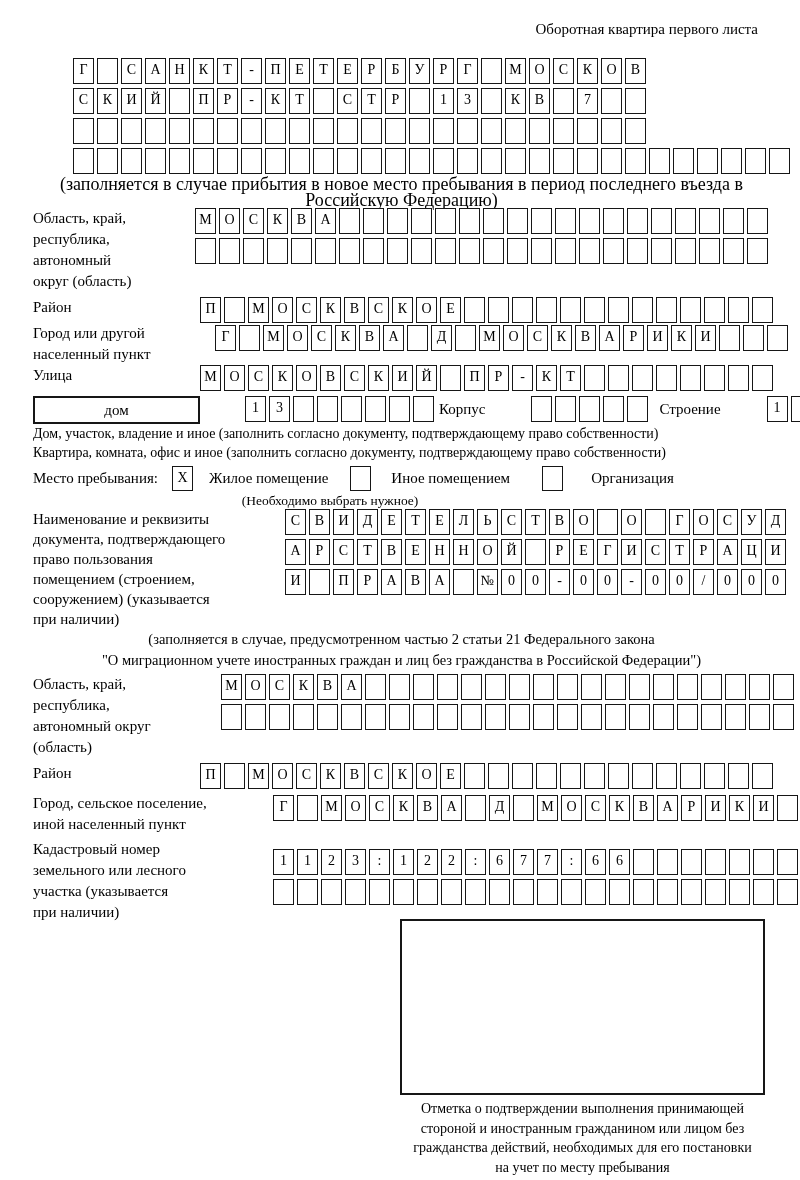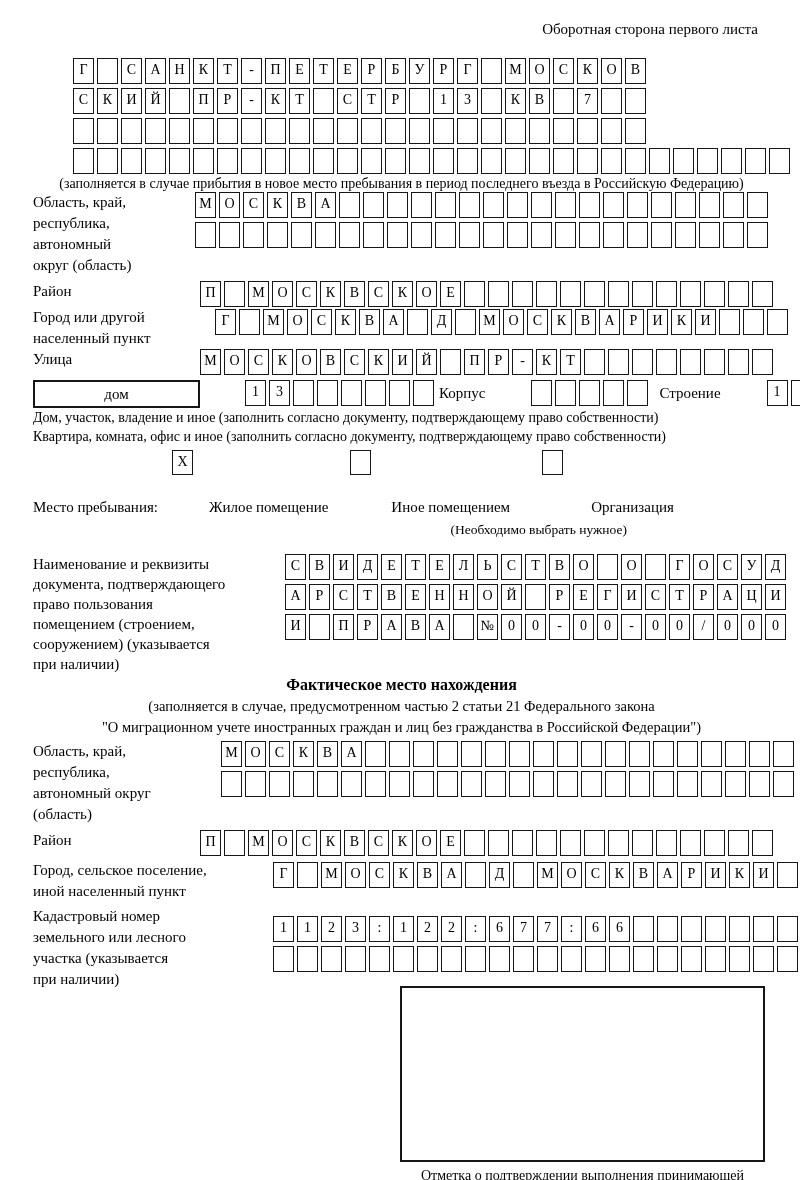--- a/index.html
+++ b/index.html
@@ -11,46 +11,46 @@
   .header-note{text-align:right;font-size:15px;line-height:18px;padding-right:12px;margin-bottom:20px;}
   .field{display:flex;align-items:flex-start;margin-bottom:5px;}
   .flabel{font-size:15px;line-height:21px;white-space:pre-line;flex-shrink:0;}
   .cells-col{flex-shrink:0;}
   .cell-row{height:26px;margin-bottom:4px;white-space:nowrap;padding-left:40px;}
   .cell{
     display:inline-block;width:21px;height:26px;box-sizing:border-box;
     border:1.8px solid #161616;margin-right:3px;text-align:center;
     font-size:14px;line-height:22px;vertical-align:top;background:#fff;
   }
-  .caption{font-size:14px;line-height:16px;}
+  .caption{font-size:18px;line-height:16px;}
   .caption-center{text-align:center;}
   .sec-title{font-weight:bold;font-size:16px;line-height:18px;text-align:center;margin:3px 0 6px 0;}
   .wide-box{
     border:2px solid #161616;height:28px;box-sizing:border-box;display:inline-block;
     text-align:center;font-size:15px;line-height:24px;vertical-align:top;background:#fff;
   }
   .inline-row{white-space:nowrap;margin-bottom:2px;}
-  .inline-label{font-size:15px;display:inline-block;vertical-align:top;line-height:26px;margin-top:45px;}
+  .inline-label{font-size:15px;display:inline-block;vertical-align:top;line-height:26px;}
   .cb{
     display:inline-block;width:21px;height:25px;box-sizing:border-box;border:1.8px solid #161616;
     text-align:center;font-size:14px;line-height:21px;vertical-align:top;margin-top:1px;background:#fff;
   }
-  .choose-note{width:594px;text-align:right;font-size:13.5px;line-height:16px;margin-bottom:16px;}
+  .choose-note{width:594px;text-align:center;font-size:13.5px;line-height:16px;margin-bottom:0;}
   .fact-caption{text-align:center;font-size:14.5px;line-height:21px;}
   .stamp-box{width:365px;height:176px;border:2px solid #161616;box-sizing:border-box;margin-left:367px;margin-top:-4px;background:#fff;}
   .stamp-caption{margin-left:357px;width:385px;text-align:center;font-size:14px;line-height:19.5px;margin-top:4px;white-space:pre-line;}
   .mb0{margin-bottom:0;}
   .gap{display:inline-block;}
 </style>
 </head>
 <body>
 
 <div class="page">
 
-  <div class="header-note">Оборотная сторона первого листа</div>
+  <div class="header-note">Оборотная квартира первого листа</div>
 
   <div class="field mb0">
     <div class="cells-col">
       <div class="cell-row"><span class="cell">Г</span><span class="cell"></span><span class="cell">С</span><span class="cell">А</span><span class="cell">Н</span><span class="cell">К</span><span class="cell">Т</span><span class="cell">-</span><span class="cell">П</span><span class="cell">Е</span><span class="cell">Т</span><span class="cell">Е</span><span class="cell">Р</span><span class="cell">Б</span><span class="cell">У</span><span class="cell">Р</span><span class="cell">Г</span><span class="cell"></span><span class="cell">М</span><span class="cell">О</span><span class="cell">С</span><span class="cell">К</span><span class="cell">О</span><span class="cell">В</span></div>
       <div class="cell-row"><span class="cell">С</span><span class="cell">К</span><span class="cell">И</span><span class="cell">Й</span><span class="cell"></span><span class="cell">П</span><span class="cell">Р</span><span class="cell">-</span><span class="cell">К</span><span class="cell">Т</span><span class="cell"></span><span class="cell">С</span><span class="cell">Т</span><span class="cell">Р</span><span class="cell"></span><span class="cell">1</span><span class="cell">3</span><span class="cell"></span><span class="cell">К</span><span class="cell">В</span><span class="cell"></span><span class="cell">7</span><span class="cell"></span><span class="cell"></span></div>
       <div class="cell-row"><span class="cell"></span><span class="cell"></span><span class="cell"></span><span class="cell"></span><span class="cell"></span><span class="cell"></span><span class="cell"></span><span class="cell"></span><span class="cell"></span><span class="cell"></span><span class="cell"></span><span class="cell"></span><span class="cell"></span><span class="cell"></span><span class="cell"></span><span class="cell"></span><span class="cell"></span><span class="cell"></span><span class="cell"></span><span class="cell"></span><span class="cell"></span><span class="cell"></span><span class="cell"></span><span class="cell"></span></div>
     </div>
   </div>
   <div class="cell-row"><span class="cell"></span><span class="cell"></span><span class="cell"></span><span class="cell"></span><span class="cell"></span><span class="cell"></span><span class="cell"></span><span class="cell"></span><span class="cell"></span><span class="cell"></span><span class="cell"></span><span class="cell"></span><span class="cell"></span><span class="cell"></span><span class="cell"></span><span class="cell"></span><span class="cell"></span><span class="cell"></span><span class="cell"></span><span class="cell"></span><span class="cell"></span><span class="cell"></span><span class="cell"></span><span class="cell"></span><span class="cell"></span><span class="cell"></span><span class="cell"></span><span class="cell"></span><span class="cell"></span><span class="cell"></span></div>
   <div class="caption caption-center" style="margin-top:-2px;">(заполняется в случае прибытия в новое место пребывания в период последнего въезда в Российскую Федерацию)</div>
@@ -114,21 +114,20 @@
 помещением (строением,
 сооружением) (указывается
 при наличии)</div>
     <div class="cells-col">
       <div class="cell-row"><span class="cell">С</span><span class="cell">В</span><span class="cell">И</span><span class="cell">Д</span><span class="cell">Е</span><span class="cell">Т</span><span class="cell">Е</span><span class="cell">Л</span><span class="cell">Ь</span><span class="cell">С</span><span class="cell">Т</span><span class="cell">В</span><span class="cell">О</span><span class="cell"></span><span class="cell">О</span><span class="cell"></span><span class="cell">Г</span><span class="cell">О</span><span class="cell">С</span><span class="cell">У</span><span class="cell">Д</span></div>
       <div class="cell-row"><span class="cell">А</span><span class="cell">Р</span><span class="cell">С</span><span class="cell">Т</span><span class="cell">В</span><span class="cell">Е</span><span class="cell">Н</span><span class="cell">Н</span><span class="cell">О</span><span class="cell">Й</span><span class="cell"></span><span class="cell">Р</span><span class="cell">Е</span><span class="cell">Г</span><span class="cell">И</span><span class="cell">С</span><span class="cell">Т</span><span class="cell">Р</span><span class="cell">А</span><span class="cell">Ц</span><span class="cell">И</span></div>
       <div class="cell-row"><span class="cell">И</span><span class="cell"></span><span class="cell">П</span><span class="cell">Р</span><span class="cell">А</span><span class="cell">В</span><span class="cell">А</span><span class="cell"></span><span class="cell">№</span><span class="cell">0</span><span class="cell">0</span><span class="cell">-</span><span class="cell">0</span><span class="cell">0</span><span class="cell">-</span><span class="cell">0</span><span class="cell">0</span><span class="cell">/</span><span class="cell">0</span><span class="cell">0</span><span class="cell">0</span></div>
     </div>
   </div>
 
-  <div class="sec-title" style="margin-top:2px;margin-bottom:2px;">Фактическое место нахождения</div>
   <div class="fact-caption">(заполняется в случае, предусмотренном частью 2 статьи 21 Федерального закона</div>
   <div class="fact-caption" style="margin-bottom:3px;">"О миграционном учете иностранных граждан и лиц без гражданства в Российской Федерации")</div>
 
   <div class="field">
     <div class="flabel" style="width:148px;">Область, край,
 республика,
 автономный округ
 (область)</div>
     <div class="cells-col">
       <div class="cell-row"><span class="cell">М</span><span class="cell">О</span><span class="cell">С</span><span class="cell">К</span><span class="cell">В</span><span class="cell">А</span><span class="cell"></span><span class="cell"></span><span class="cell"></span><span class="cell"></span><span class="cell"></span><span class="cell"></span><span class="cell"></span><span class="cell"></span><span class="cell"></span><span class="cell"></span><span class="cell"></span><span class="cell"></span><span class="cell"></span><span class="cell"></span><span class="cell"></span><span class="cell"></span><span class="cell"></span><span class="cell"></span></div>

